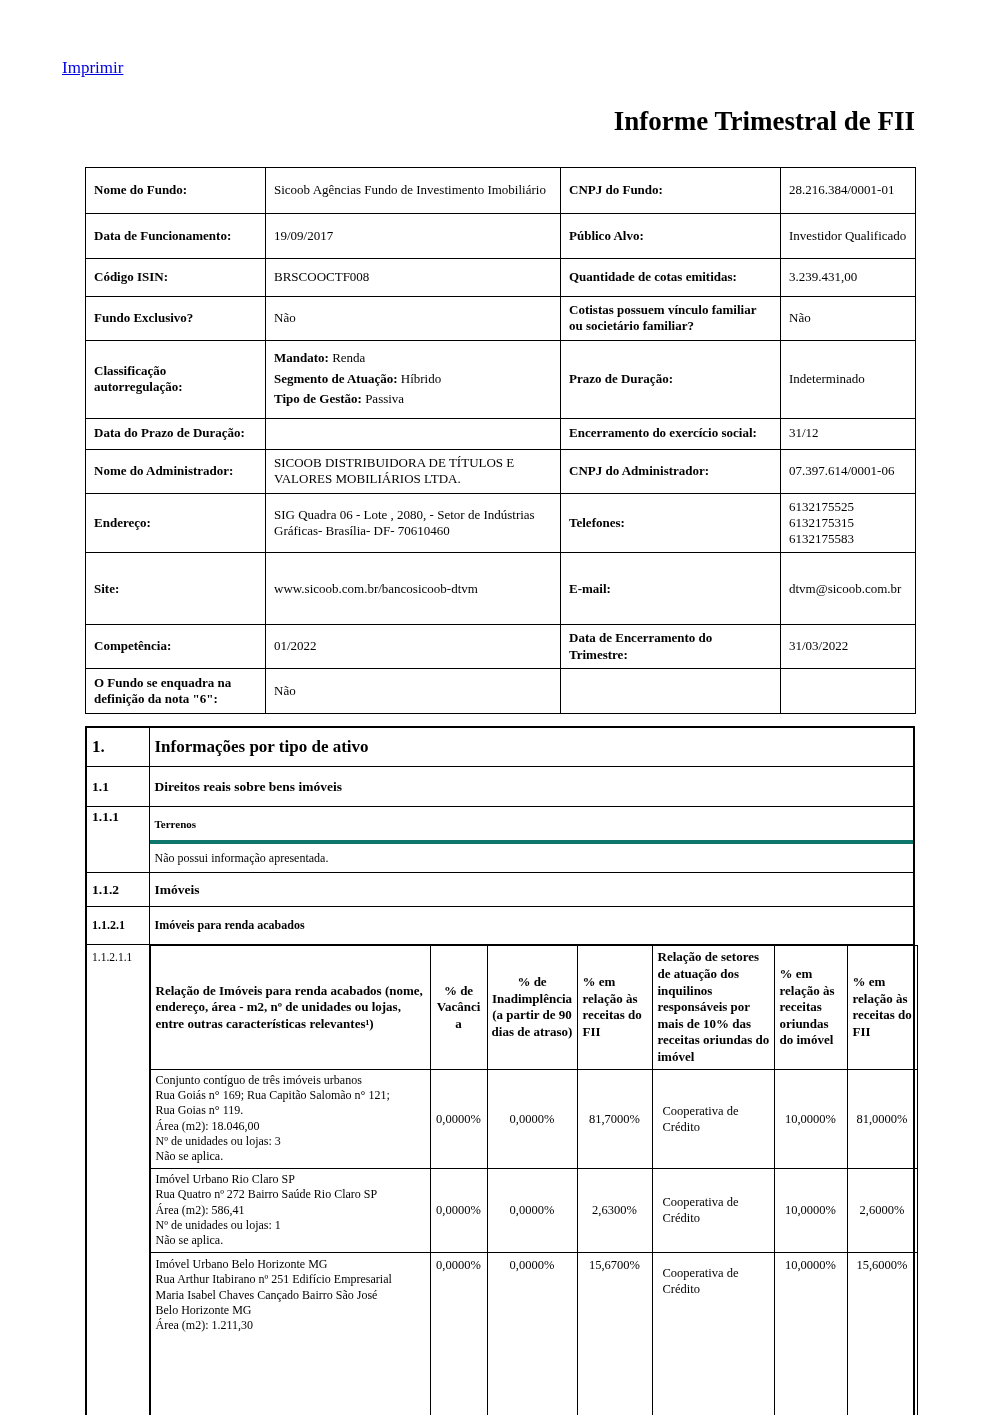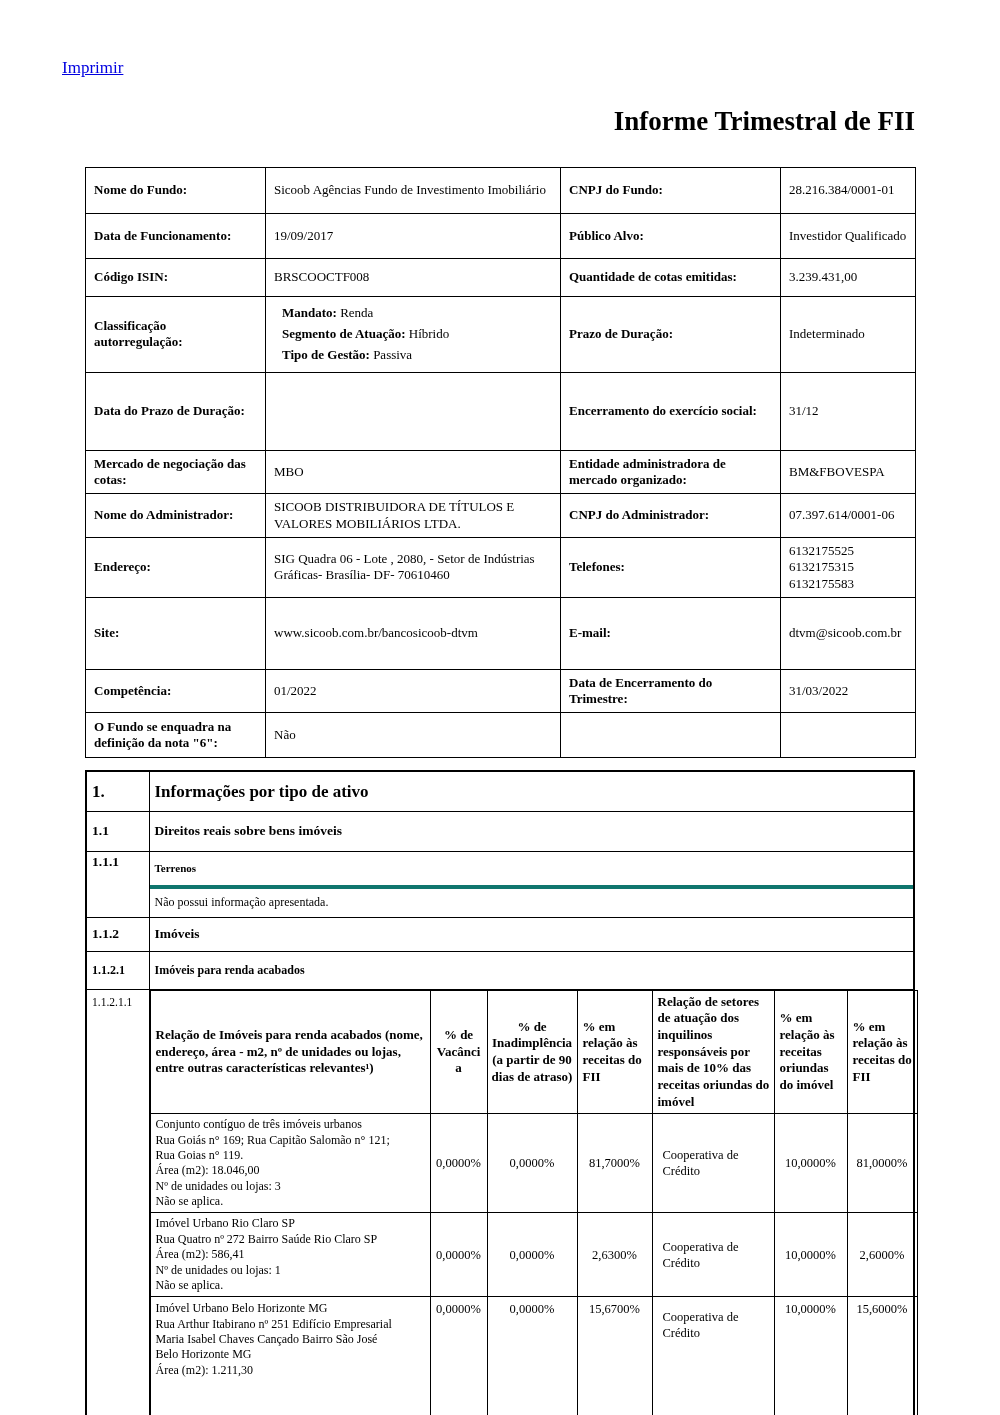--- a/index.html
+++ b/index.html
@@ -38,21 +38,21 @@
   .fund-table tr:nth-child(5){height:78px}
   .fund-table tr:nth-child(6){height:31px}
   .fund-table tr:nth-child(7){height:44px}
   .fund-table tr:nth-child(8){height:48px}
   .fund-table tr:nth-child(9){height:72px}
   .fund-table tr:nth-child(10){height:33px}
   .fund-table tr:nth-child(11){height:45px}
   .fund-table tr:nth-child(12){height:50px}
   .phones { line-height:1.55; }
   .clsf-line { margin:2px 0; line-height:1.45; }
-  .clsf-line .b { font-weight:bold;margin-left:8px; }
+  .clsf-line .b { font-weight:bold; }
 
   
   .section-table { margin-top:12px; border:2px solid #000; }
   .section-table td { border:1px solid #000; vertical-align:middle; padding:2px 5px; }
   .section-table col.num-col { width:63px; }
   .section-table .num { font-weight:bold; font-size:13.5px; padding-left:5px; }
   .row-s1 { height:40px; }
   .row-s1 .num, .row-s1 .sec-title { font-size:17px; font-weight:bold; }
   .row-s11 { height:40px; }
   .row-s11 .sec-title { font-size:13.5px; font-weight:bold; }
@@ -128,20 +128,26 @@
       <td class="lbl">Data de Funcionamento:</td>
       <td class="val">19/09/2017</td>
       <td class="lbl">Público Alvo:</td>
       <td class="val">Investidor Qualificado</td>
     </tr>
     <tr>
       <td class="lbl">Código ISIN:</td>
       <td class="val">BRSCOOCTF008</td>
       <td class="lbl">Quantidade de cotas emitidas:</td>
       <td class="val">3.239.431,00</td>
+    </tr>
+    <tr>
+      <td class="lbl">Fundo Exclusivo?</td>
+      <td class="val">Não</td>
+      <td class="lbl">Cotistas possuem vínculo familiar ou societário familiar?</td>
+      <td class="val">Não</td>
     </tr>
     <tr>
       <td class="lbl">Classificação autorregulação:</td>
       <td>
         <div class="clsf-line">
           <span class="b">Mandato:</span>
           <span>Renda</span>
         </div>
         <div class="clsf-line">
           <span class="b">Segmento de Atuação:</span>
@@ -153,26 +159,20 @@
         </div>
       </td>
       <td class="lbl">Prazo de Duração:</td>
       <td class="val">Indeterminado</td>
     </tr>
     <tr>
       <td class="lbl">Data do Prazo de Duração:</td>
       <td class="val"></td>
       <td class="lbl">Encerramento do exercício social:</td>
       <td class="val">31/12</td>
-    </tr>
-    <tr>
-      <td class="lbl">Mercado de negociação das cotas:</td>
-      <td class="val">MBO</td>
-      <td class="lbl">Entidade administradora de mercado organizado:</td>
-      <td class="val">BM&amp;FBOVESPA</td>
     </tr>
     <tr>
       <td class="lbl">Nome do Administrador:</td>
       <td class="val">SICOOB DISTRIBUIDORA DE TÍTULOS E VALORES MOBILIÁRIOS LTDA.</td>
       <td class="lbl">CNPJ do Administrador:</td>
       <td class="val">07.397.614/0001-06</td>
     </tr>
     <tr>
       <td class="lbl">Endereço:</td>
       <td class="val">SIG Quadra 06 - Lote , 2080, - Setor de Indústrias Gráficas- Brasília- DF- 70610460</td>

